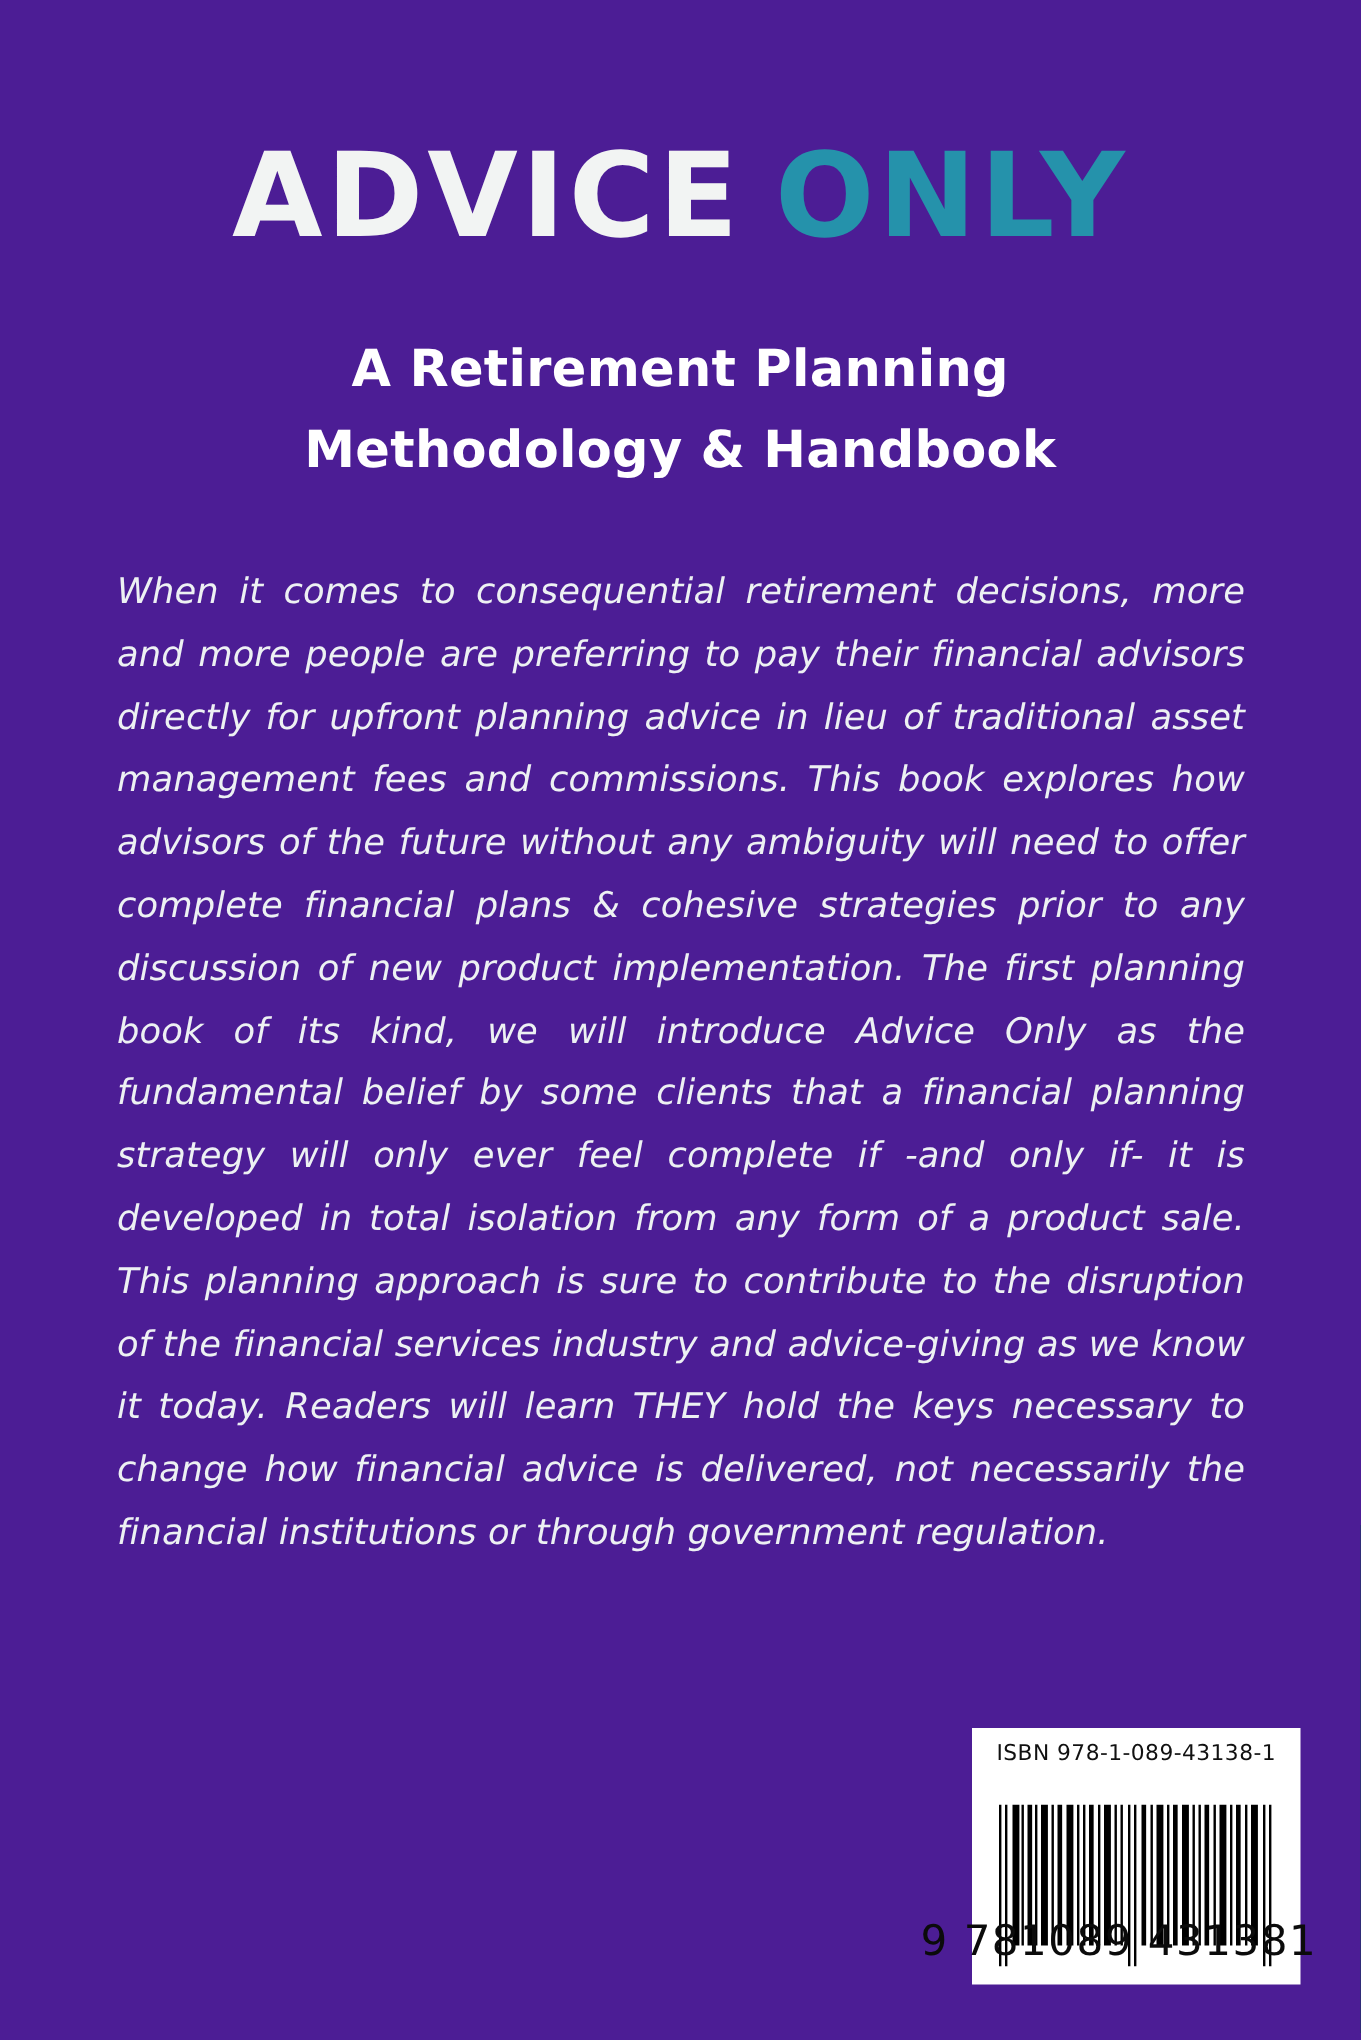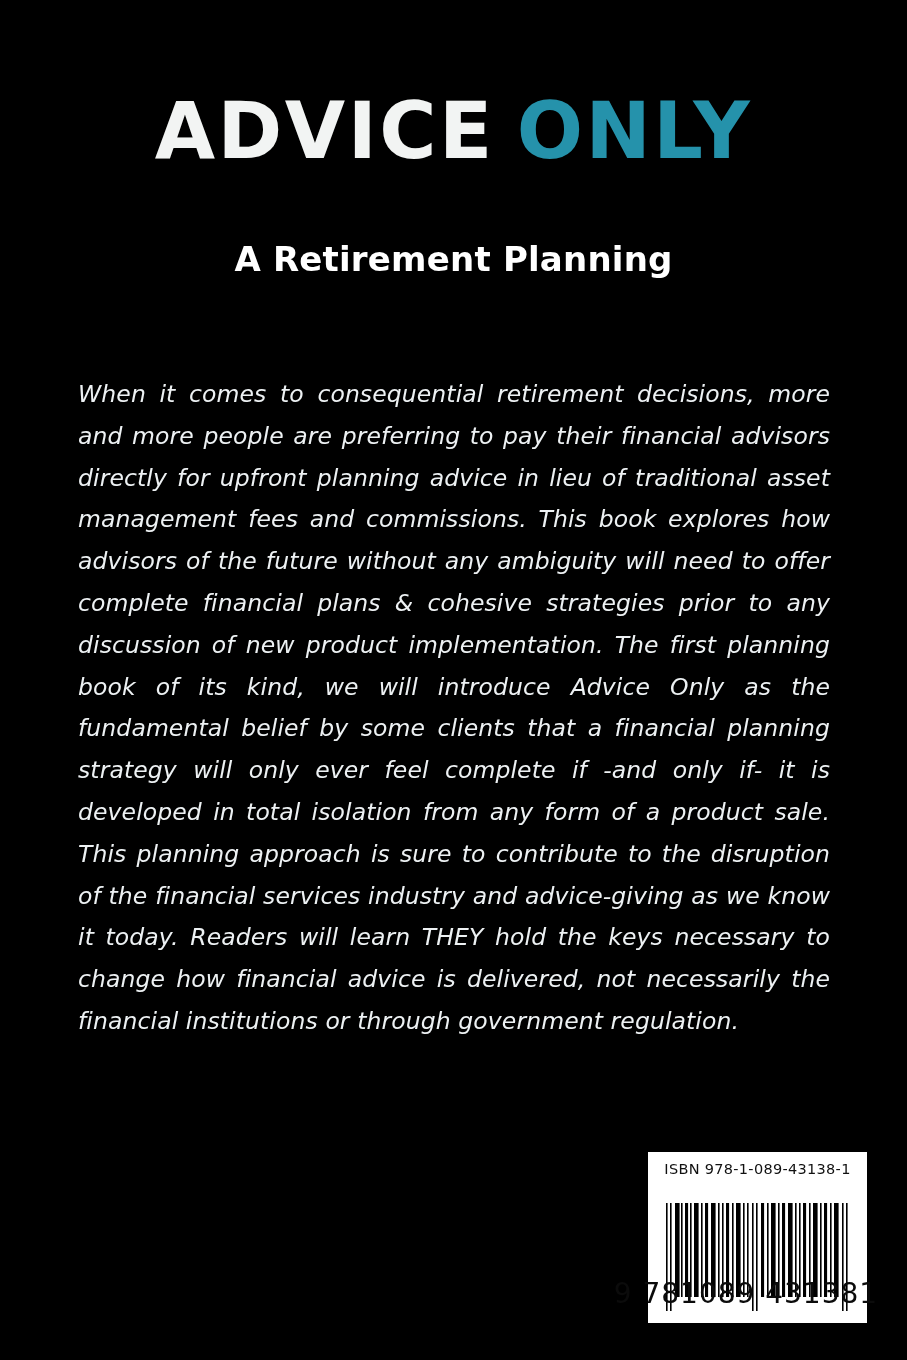--- a/index.html
+++ b/index.html
@@ -12,21 +12,21 @@
     height: 1360px;
     overflow: hidden;
     font-family: "Liberation Sans", sans-serif;
     -webkit-font-smoothing: antialiased;
   }
 
   .cover {
     position: relative;
     width: 907px;
     height: 1360px;
-    background: #000000;
+    background: #4c1d95;
     box-sizing: border-box;
   }
 
   
   .title-block {
     position: absolute;
     left: 0;
     top: 92px;
     width: 907px;
     text-align: center;
@@ -59,21 +59,21 @@
     width: 907px;
     text-align: center;
   }
   .subtitle-line {
     font-family: "DejaVu Sans", sans-serif;
     font-weight: 700;
     font-size: 34px;
     line-height: 50px;
     letter-spacing: 0.2px;
     color: #ffffff;
-    margin: 17px;
+    margin: 4px;
     white-space: nowrap;
   }
 
   
   .blurb {
     position: absolute;
     left: 78px;
     top: 374px;
     width: 752px;
     font-family: "DejaVu Sans", sans-serif;
@@ -140,20 +140,21 @@
 <body>
 
 <div class="cover">
 
   <div class="title-block">
     <h1 class="title"><span class="word-primary">ADVICE</span><span class="gap"></span><span class="word-accent">ONLY</span></h1>
   </div>
 
   <div class="subtitle-block">
     <p class="subtitle-line">A Retirement Planning</p>
+    <p class="subtitle-line">Methodology &amp; Handbook</p>
   </div>
 
   <p class="blurb">When it comes to consequential retirement decisions, more and more people are preferring to pay their financial advisors directly for upfront planning advice in lieu of traditional asset management fees and commissions. This book explores how advisors of the future without any ambiguity will need to offer complete financial plans &amp; cohesive strategies prior to any discussion of new product implementation. The first planning book of its kind, we will introduce Advice Only as the fundamental belief by some clients that a financial planning strategy will only ever feel complete if -and only if- it is developed in total isolation from any form of a product sale. This planning approach is sure to contribute to the disruption of the financial services industry and advice-giving as we know it today. Readers will learn THEY hold the keys necessary to change how financial advice is delivered, not necessarily the financial institutions or through government regulation.</p>
 
   <div class="barcode-box">
     <div class="isbn-text">ISBN 978-1-089-43138-1</div>
     <div class="bars-wrap">
       <svg class="bars" viewBox="0 0 188 108" preserveAspectRatio="none">
         <g fill="#000000">
           <rect x="2" y="0" width="1.6" height="108"></rect>

